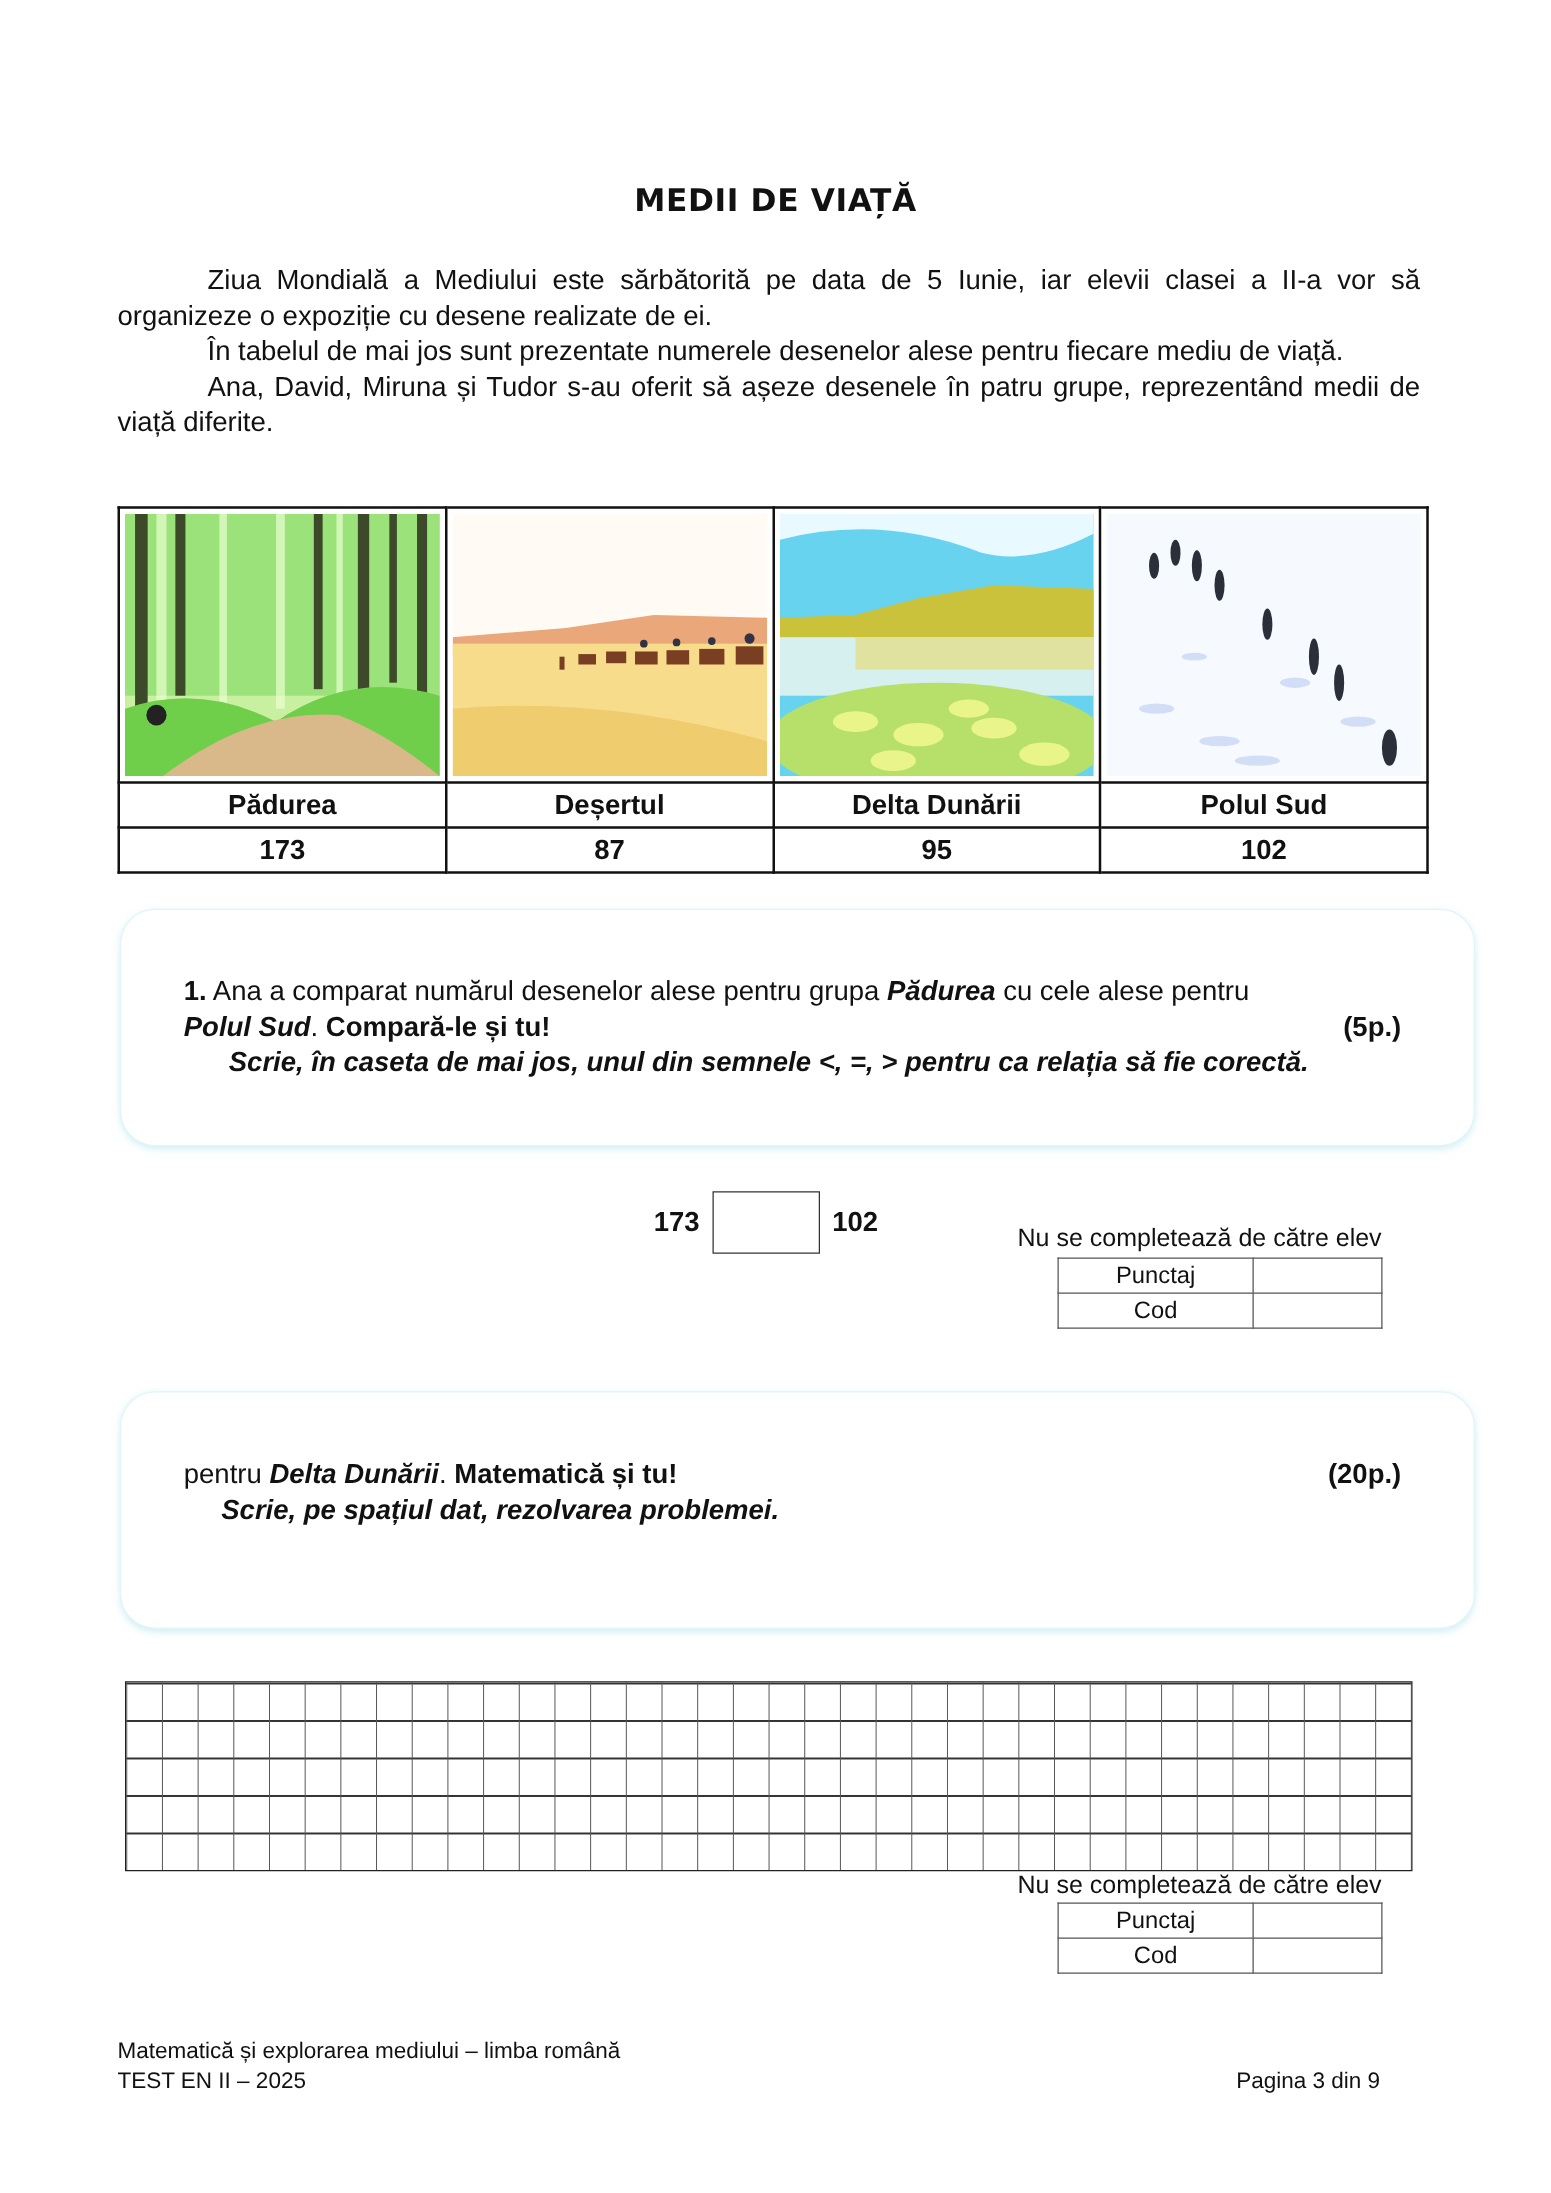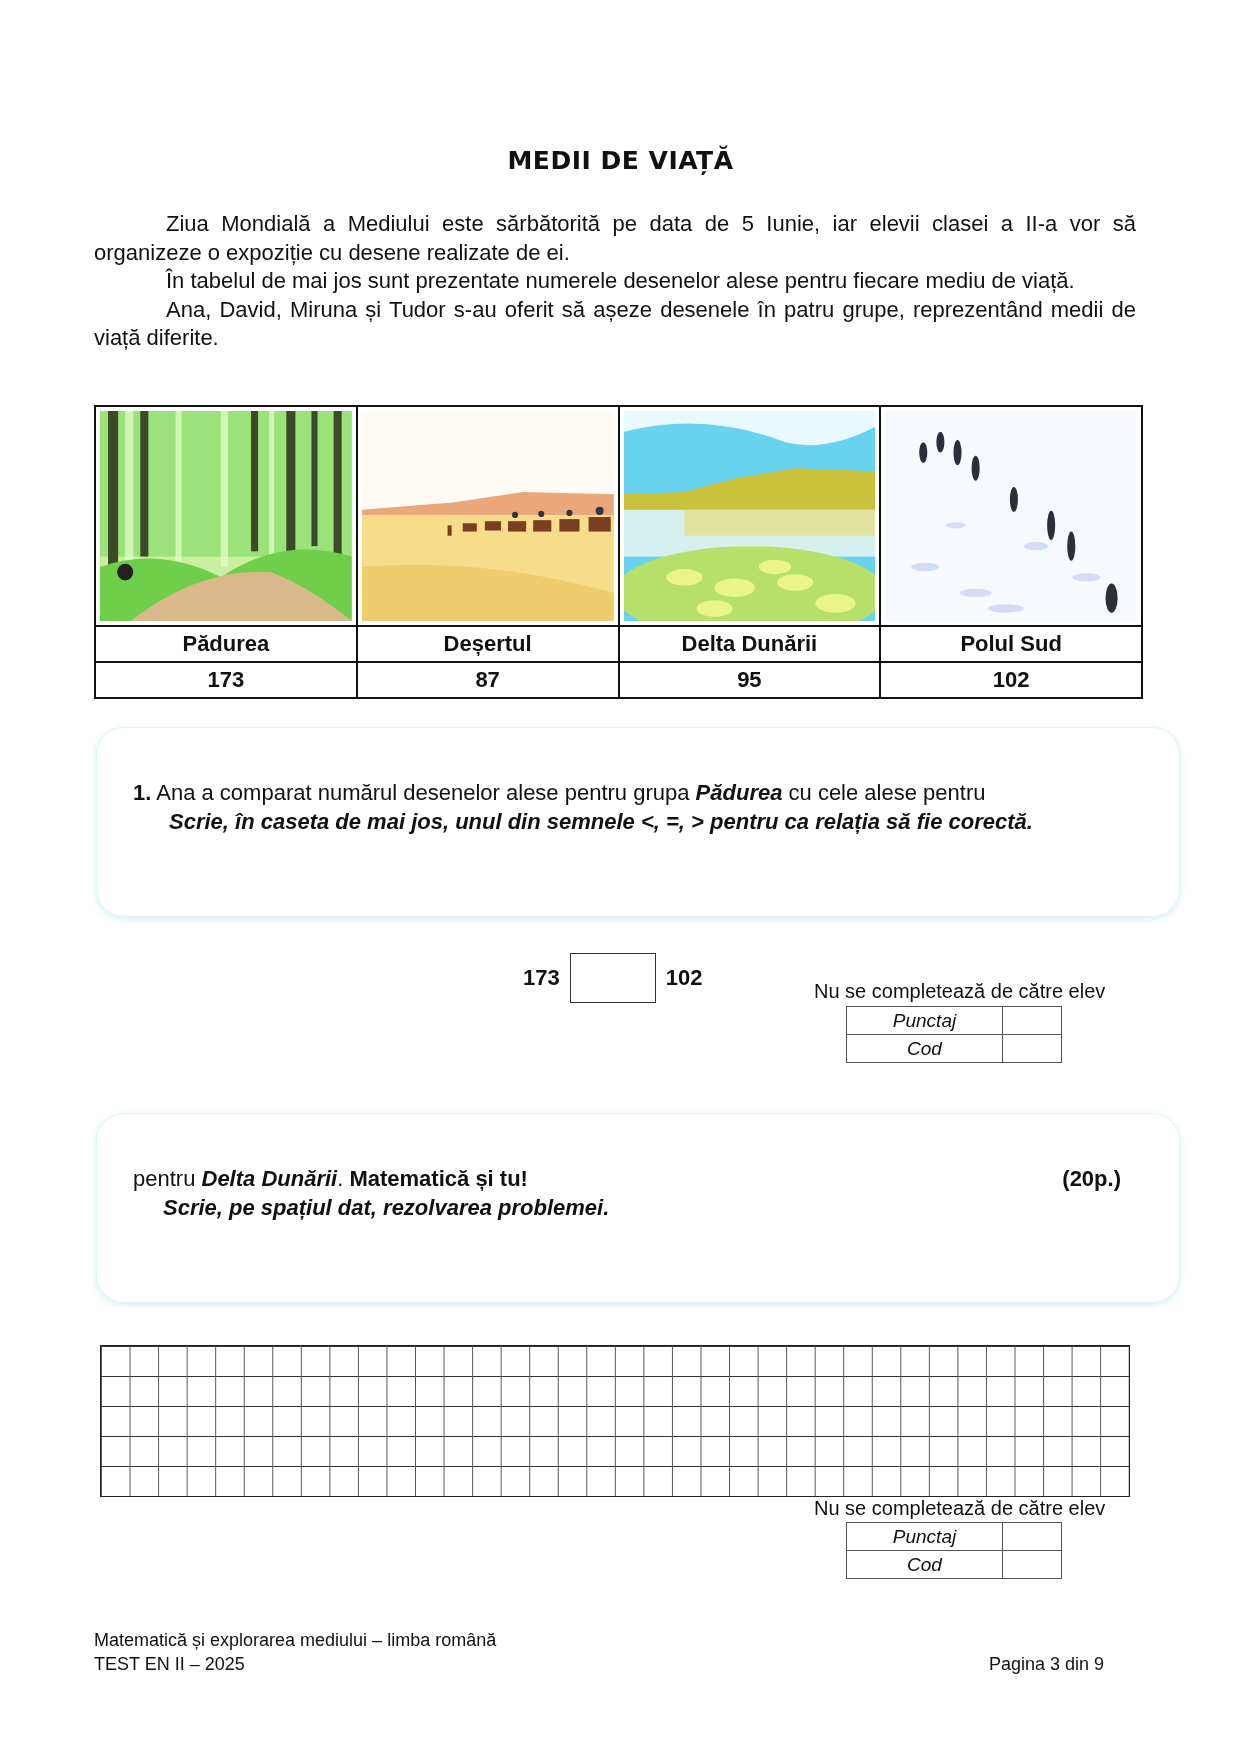--- a/index.html
+++ b/index.html
@@ -11,27 +11,27 @@
   .intro { left:94px; width:1042px; top:210px; font-size:22px; line-height:28.5px; text-align:justify; }
   .intro p { margin:0; text-indent:72px; }
   table.env { position:absolute; left:94px; top:405px; width:1049px; border-collapse:collapse; table-layout:fixed; }
   table.env td { border:2px solid #111; text-align:center; font-weight:bold; font-size:22px; padding:0; }
   table.env tr.imgrow td { height:210px; padding:4px; }
   table.env tr.namerow td { height:34px; }
   table.env tr.valrow td { height:34px; }
   .pic { width:100%; height:100%; position:relative; overflow:hidden; }
   .qbox { left:96px; width:1082px; border:1px solid #e3f4f7; border-radius:28px;
           box-shadow:0 2px 6px rgba(170,225,235,0.55); background:#fff; }
-  .qtext { position:absolute; left:36px; right:58px; font-size:22px; line-height:28.5px; text-align:justify; }
+  .qtext { position:absolute; left:50px; right:58px; font-size:22px; line-height:28.5px; text-align:justify; }
   .qtext .line { display:flex; justify-content:space-between; }
   .instr { font-weight:bold; font-style:italic; }
   .cmp { top:953px; left:523px; display:flex; align-items:center; font-weight:bold; font-size:22px; }
   .cmp .box { width:84px; height:48px; border:1.5px solid #333; margin:0 10px; }
   .notel { font-size:20px; }
-  table.score { position:absolute; border-collapse:collapse; width:216px; font-size:19px;font-style:italic; }
+  table.score { position:absolute; border-collapse:collapse; width:260px; font-size:19px; }
   table.score td { border:1px solid #555; height:27px; text-align:center; padding:0; }
   table.score td:first-child { width:155px; }
   .grid { left:100px; top:1345px; width:1028px; height:150px; border:1.5px solid #222;
           background-image:
             linear-gradient(to right, #555 1px, transparent 1px),
             linear-gradient(to bottom, #333 1.5px, transparent 1.5px);
           background-size:28.55px 100%, 100% 30px; }
   .footer { font-size:18px; line-height:24px; }
 </style>
 </head>
@@ -157,20 +157,24 @@
     <td>102</td>
   </tr>
 </tbody>
   </table>
 
 <div class="abs qbox" style="top:727px; height:188px;">
   <div class="qtext" style="top:51px;">
     <div>
       <b>1.</b><span> Ana a comparat numărul desenelor alese pentru grupa </span><b><i>Pădurea</i></b><span> cu cele alese pentru</span>
     </div>
+    <div class="line">
+      <span><b><i>Polul Sud</i></b><span>. </span><b>Compară-le și tu!</b></span>
+      <b>(5p.)</b>
+    </div>
     <div class="instr" style="padding-left:36px;">Scrie, în caseta de mai jos, unul din semnele &lt;, =, &gt; pentru ca relația să fie corectă.</div>
   </div>
 </div>
 
 <div class="abs cmp">
   <span>173</span>
   <div class="box"></div>
   <span>102</span>
 </div>
 

